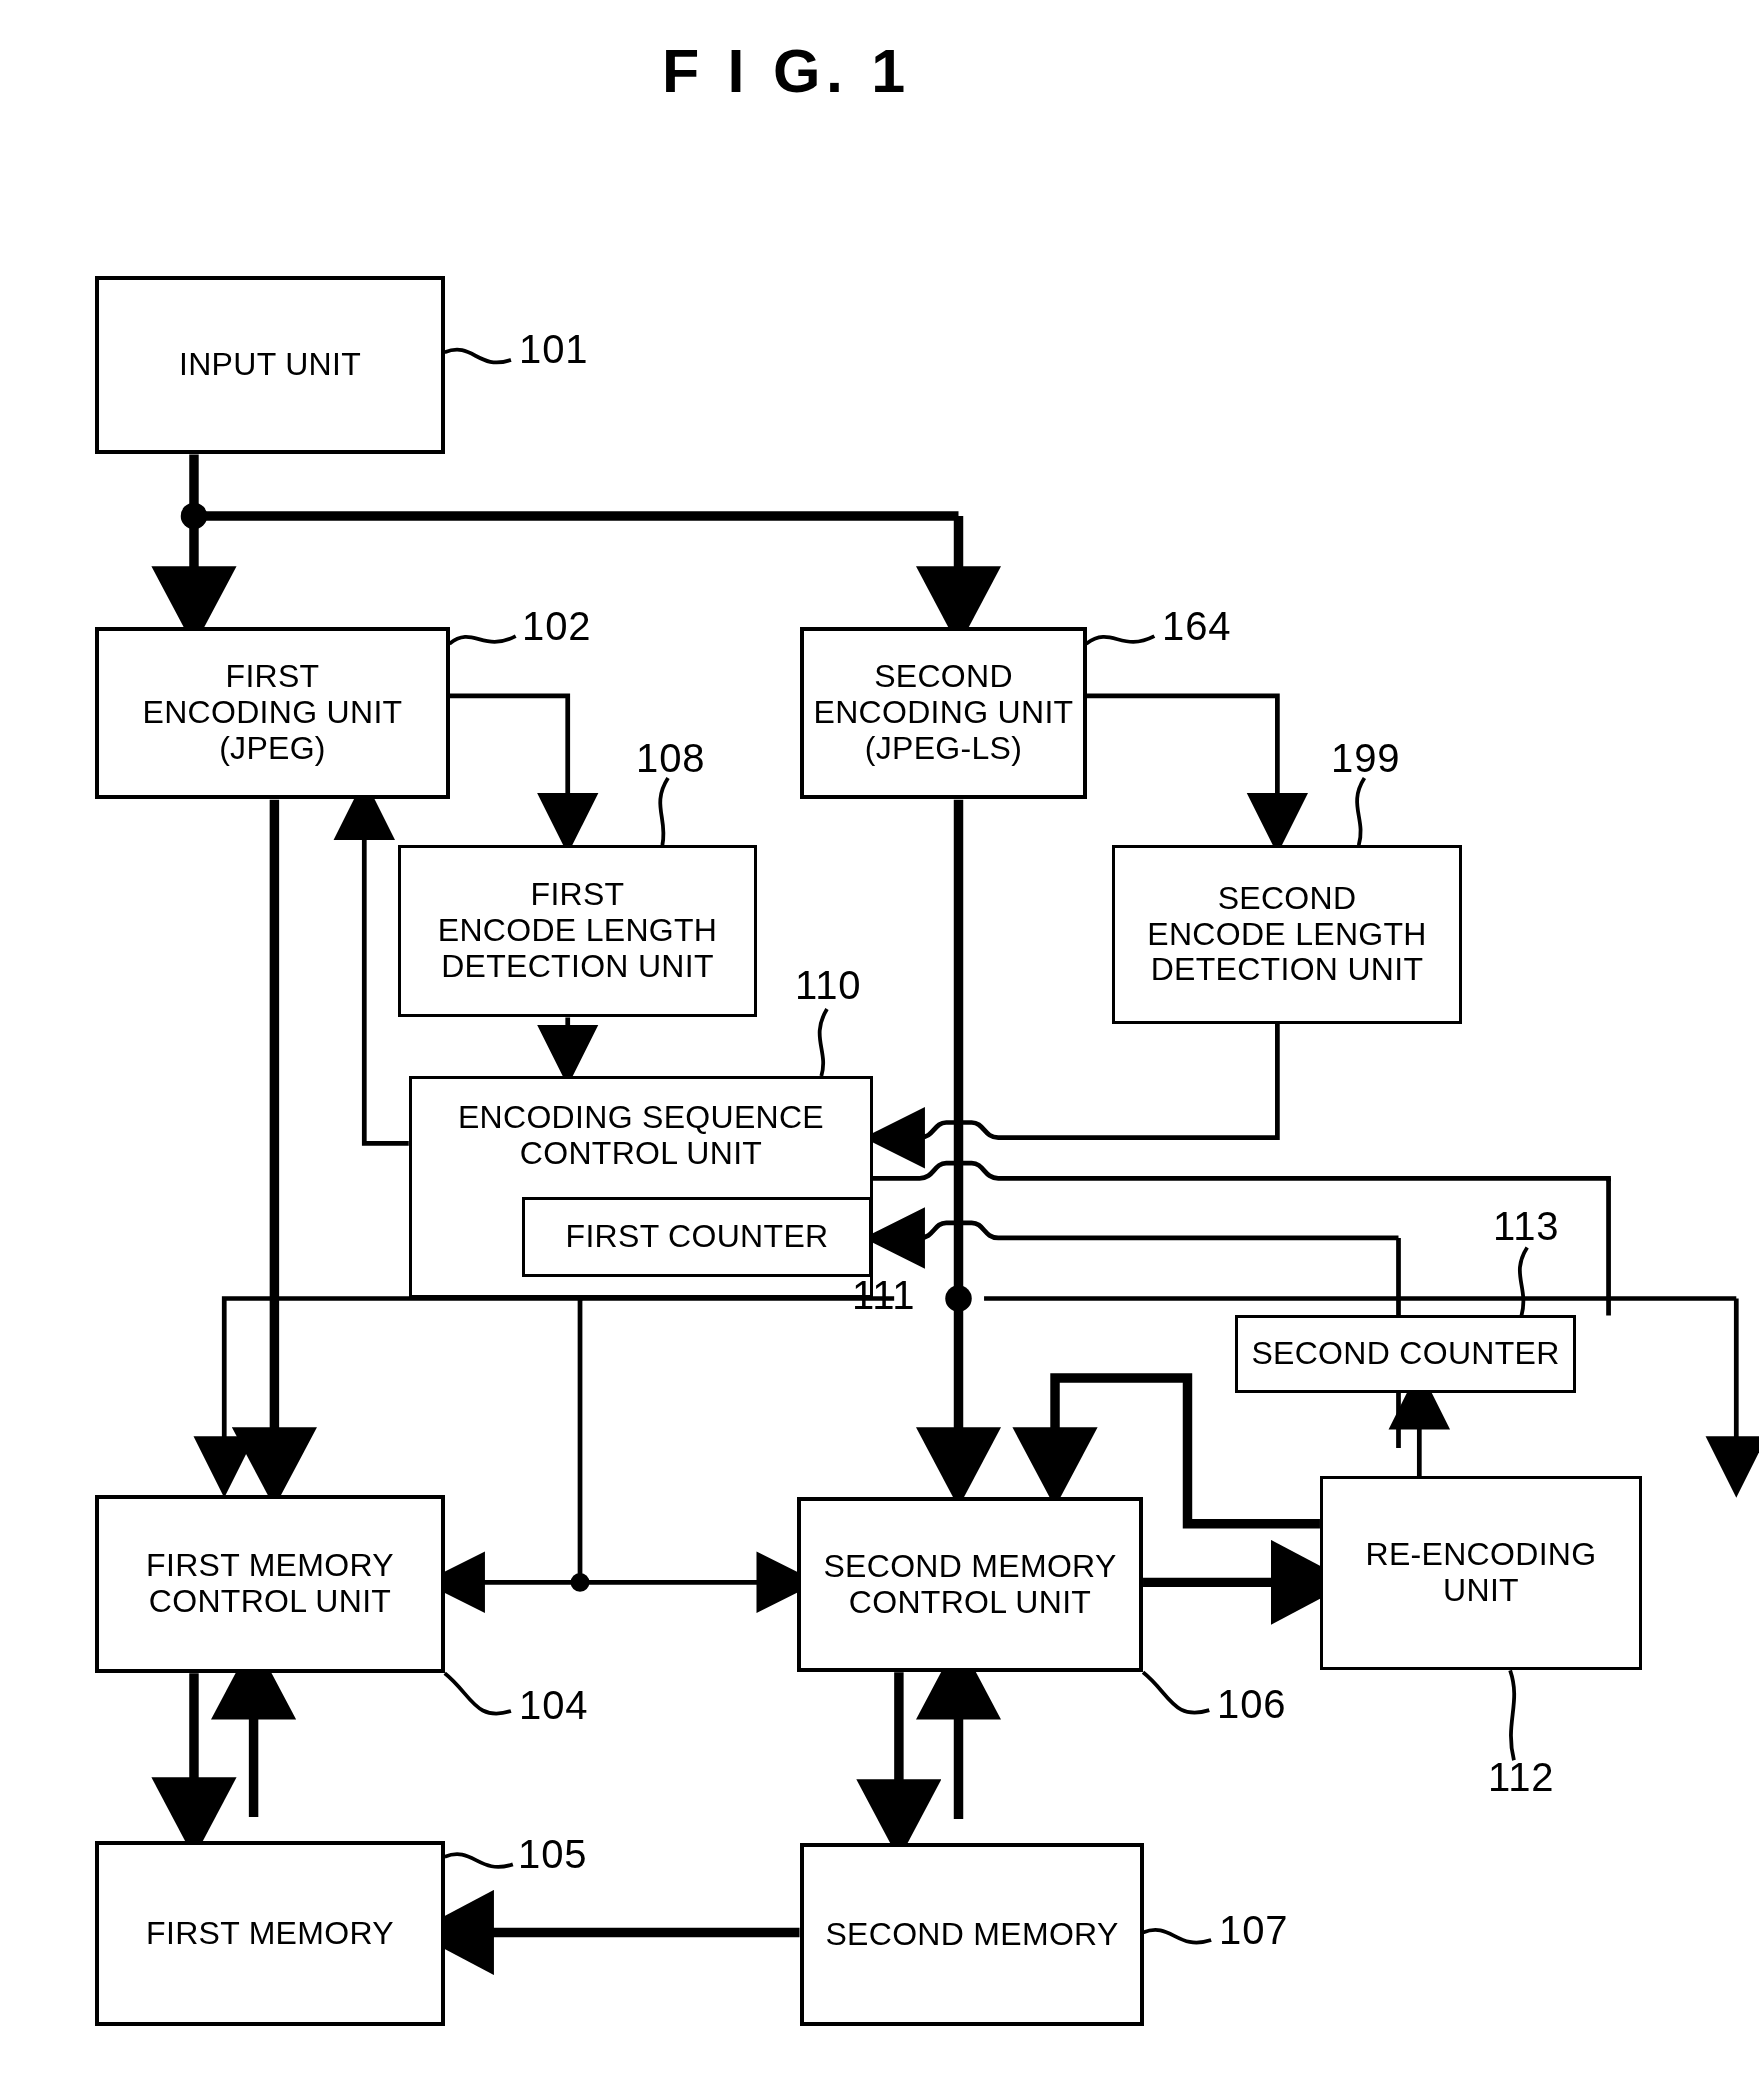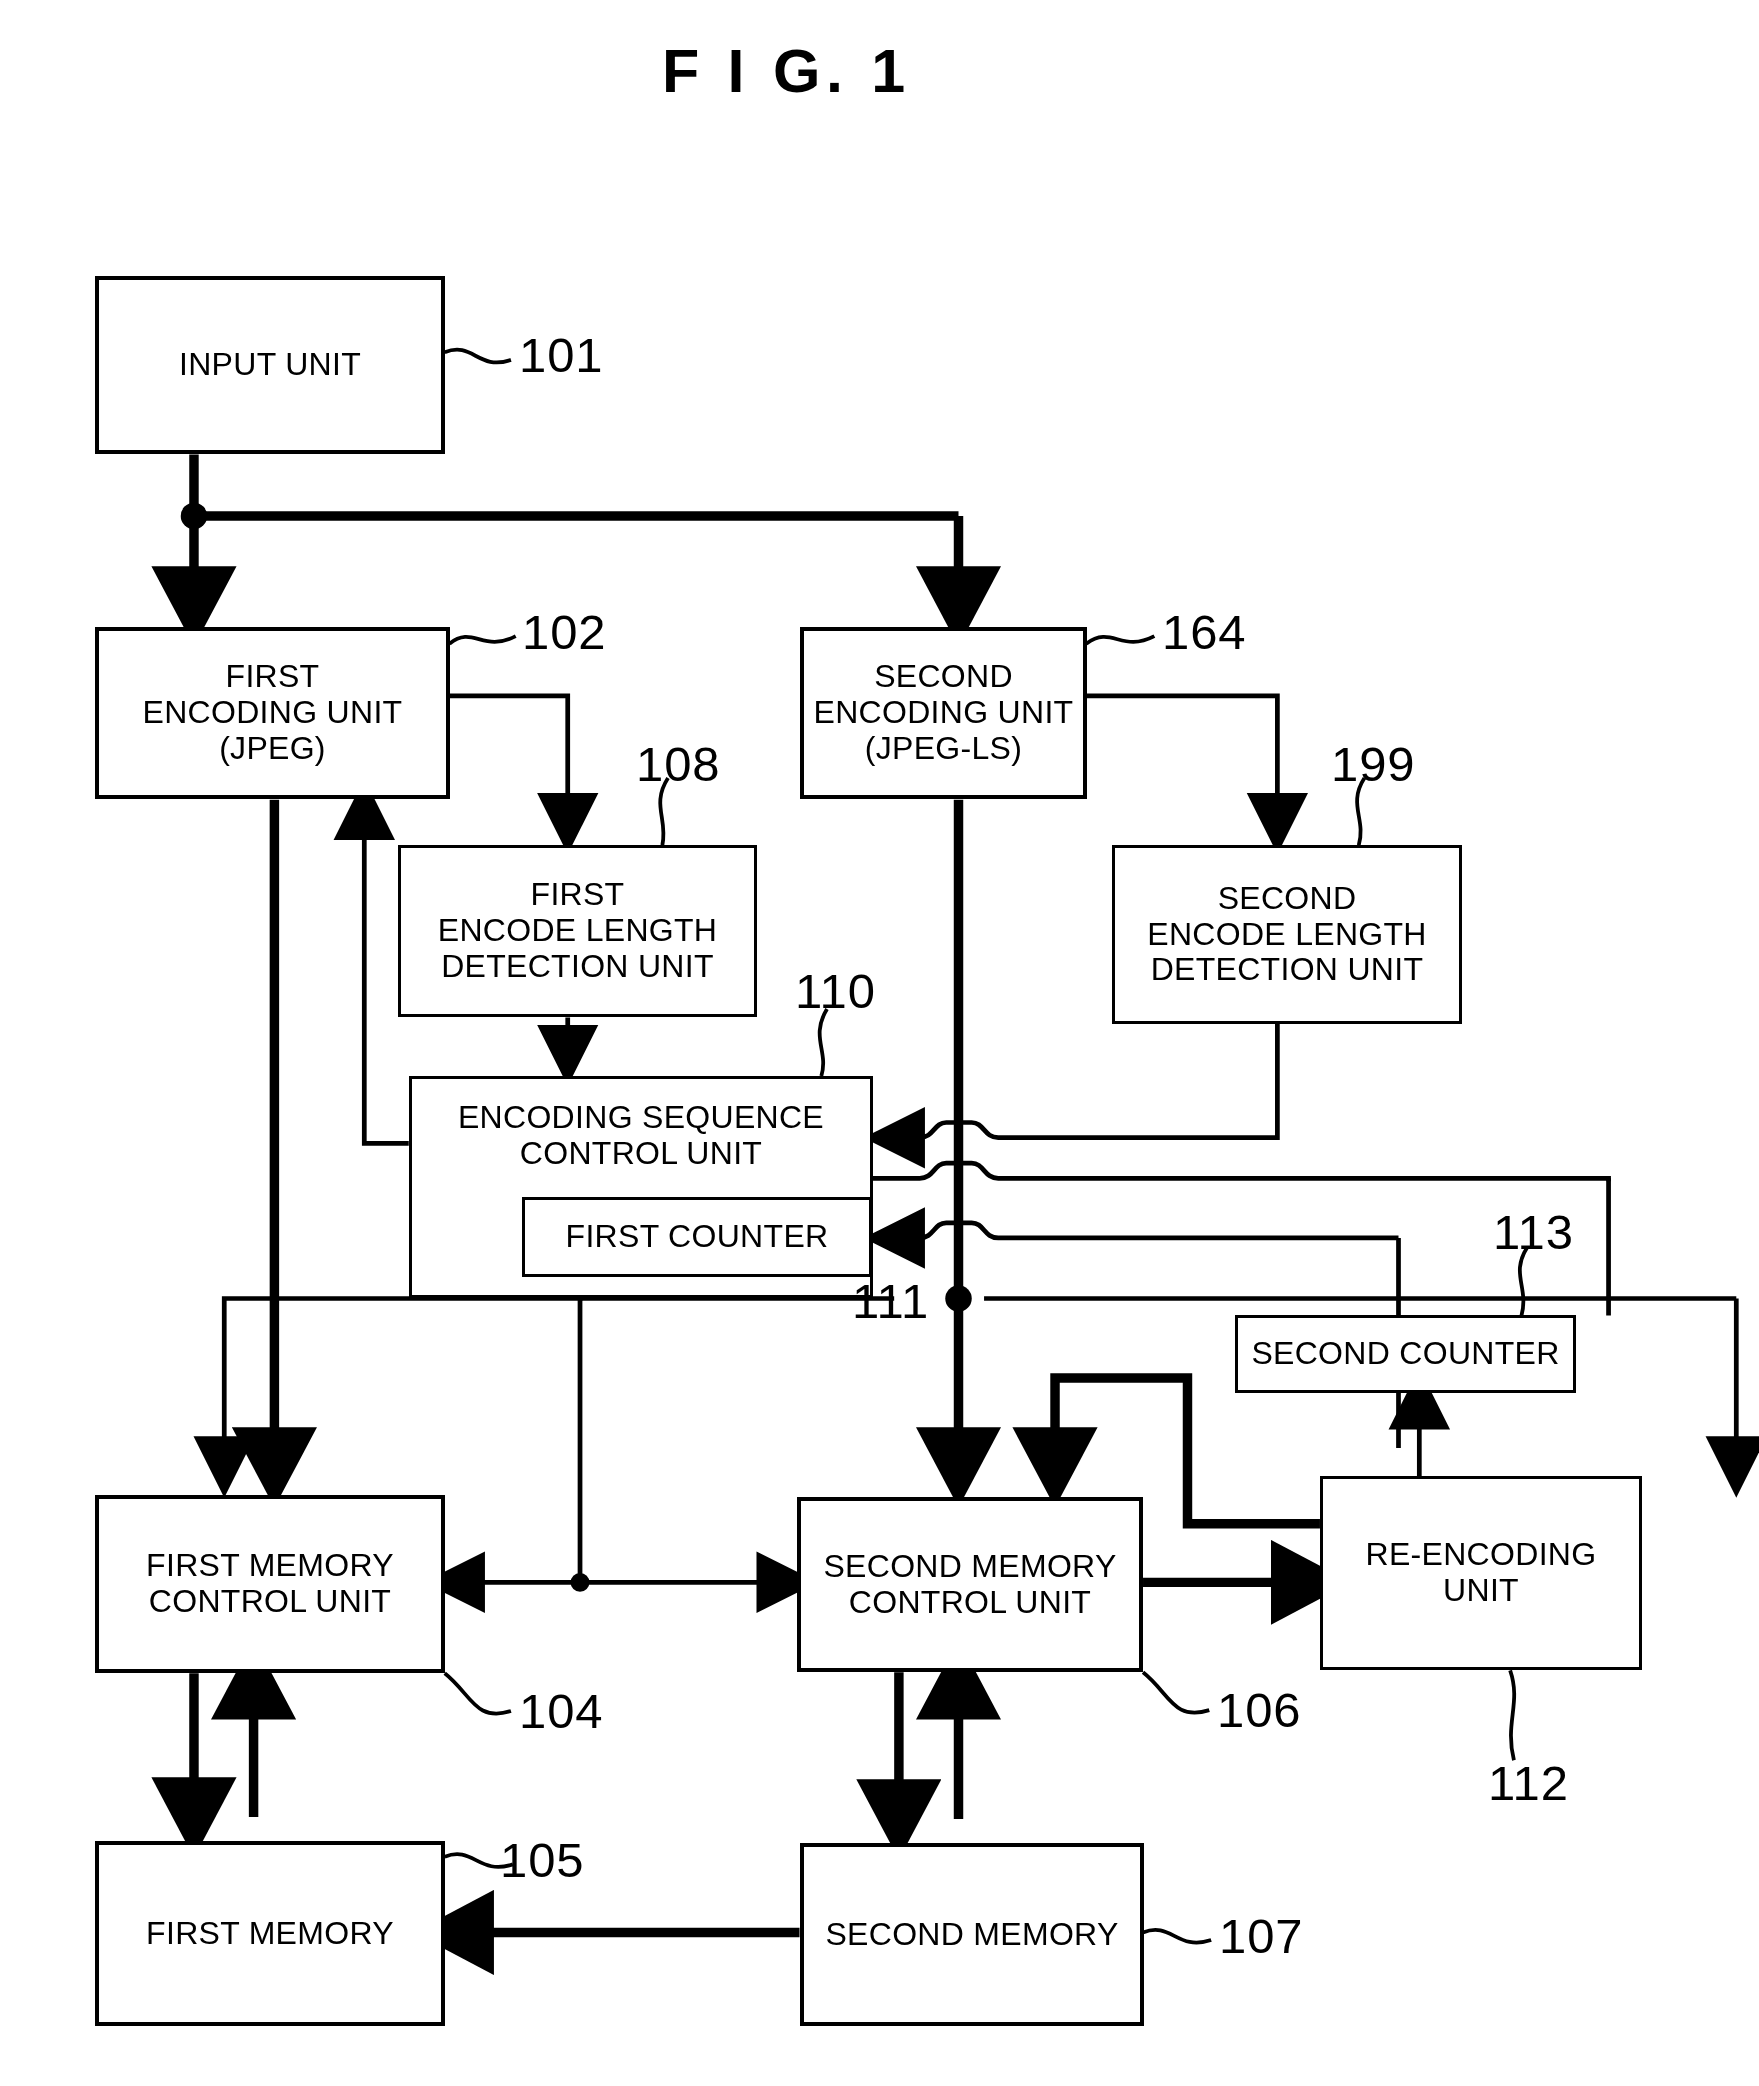--- a/index.html
+++ b/index.html
@@ -5,21 +5,21 @@
   html,body{margin:0;padding:0;background:#ffffff;}
   body{width:1759px;height:2087px;font-family:"Liberation Sans",sans-serif;color:#000;}
   #fig{position:relative;width:1759px;height:2087px;overflow:hidden;background:#fff;}
   #sheet{position:absolute;inset:0;}
   .ttl{position:absolute;left:0;top:36px;width:1573px;text-align:center;
        font-size:61px;font-weight:bold;letter-spacing:5.7px;}
   .box{position:absolute;border:4.7px solid #000;background:#fff;box-sizing:border-box;
        display:flex;align-items:center;justify-content:center;text-align:center;
        font-size:32px;line-height:1.12;letter-spacing:0.3px;}
   .box.thin{border-width:3.8px;}
-  .ref{position:absolute;font-size:49px;letter-spacing:0.9px;}
+  .ref{position:absolute;font-size:40px;letter-spacing:0.9px;}
   svg{position:absolute;left:0;top:0;width:1759px;height:2087px;overflow:visible;}
   .th{fill:none;stroke:#000;stroke-width:10;}
   .tn{fill:none;stroke:#000;stroke-width:5;}
   .lead{fill:none;stroke:#000;stroke-width:4;}
 </style>
 </head>
 <body>
 
 <div id="fig">
 
@@ -183,17 +183,17 @@
   <div class="ref" style="left:522px;top:604px;">102</div>
   <div class="ref" style="left:1162px;top:604px;">164</div>
   <div class="ref" style="left:636px;top:736px;">108</div>
   <div class="ref" style="left:1331px;top:736px;">199</div>
   <div class="ref" style="left:795px;top:963px;">110</div>
   <div class="ref" style="left:852px;top:1273px;">111</div>
   <div class="ref" style="left:1493px;top:1204px;">113</div>
   <div class="ref" style="left:519px;top:1683px;">104</div>
   <div class="ref" style="left:1217px;top:1682px;">106</div>
   <div class="ref" style="left:1488px;top:1755px;">112</div>
-  <div class="ref" style="left:500px;top:1832px;">105</div>
+  <div class="ref" style="left:518px;top:1832px;">105</div>
   <div class="ref" style="left:1219px;top:1908px;">107</div>
 
 </div>
 
 
 </body></html>

